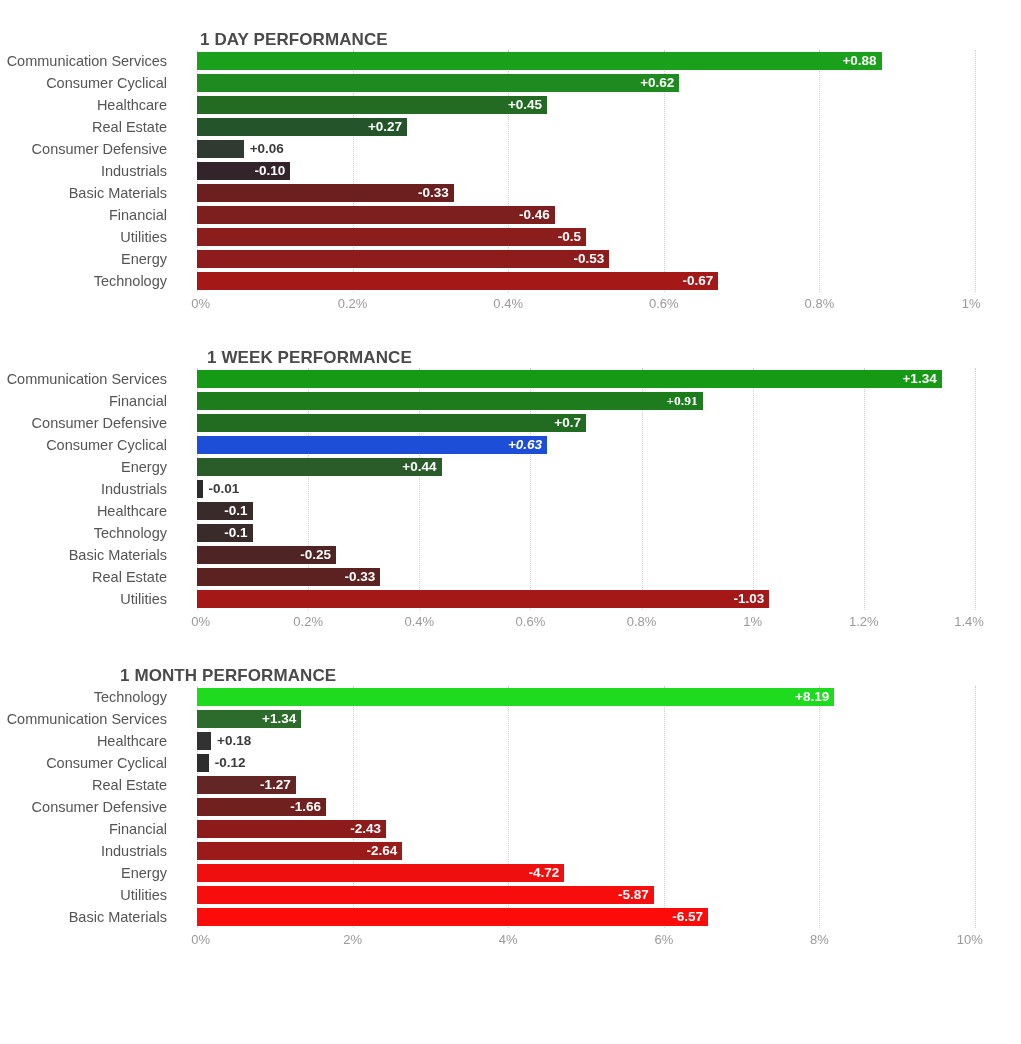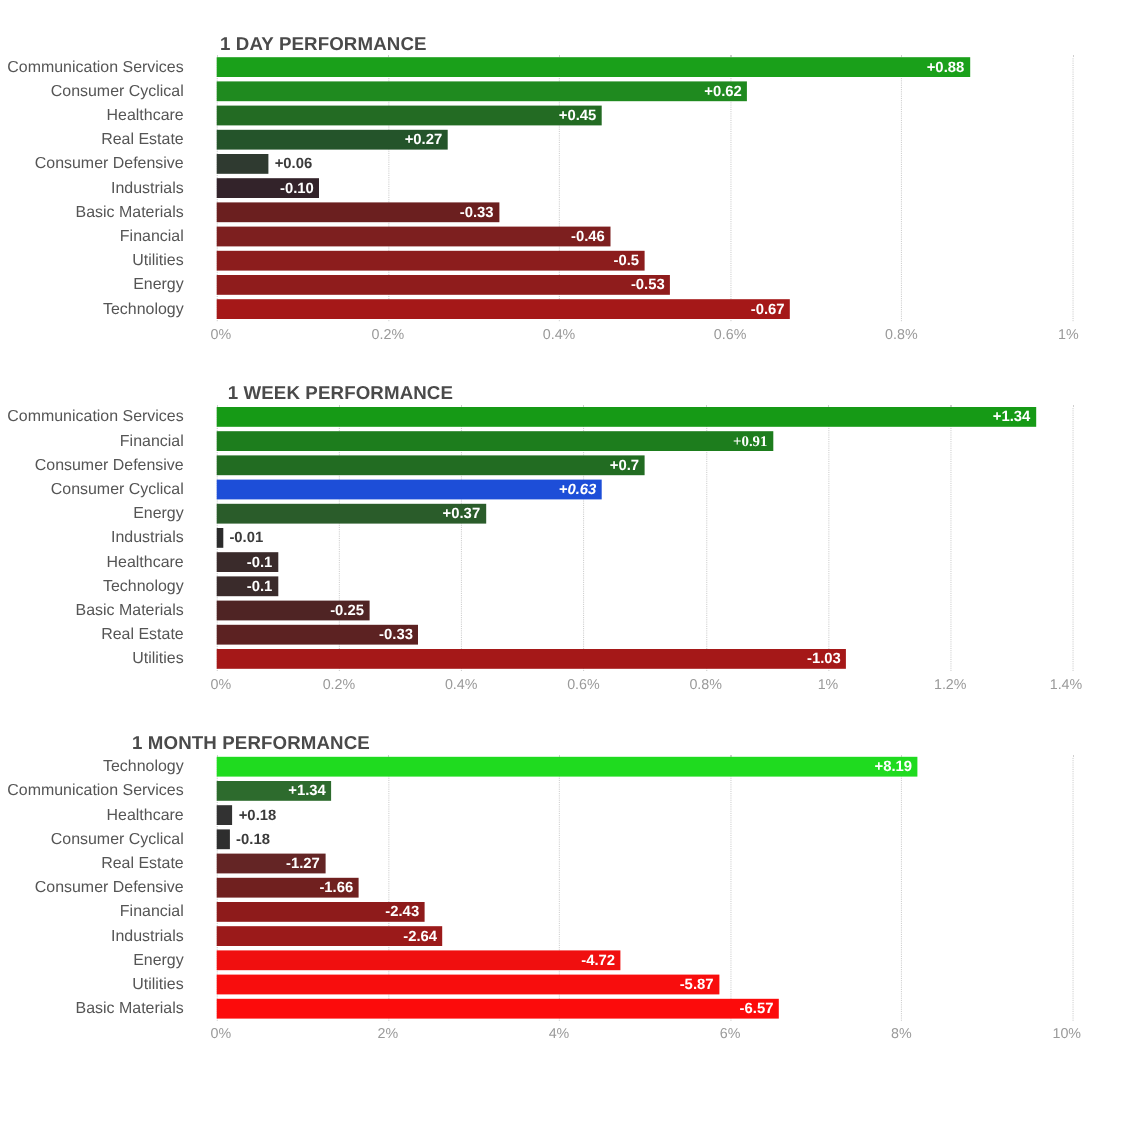--- a/index.html
+++ b/index.html
@@ -277,21 +277,21 @@
             <div class="bar-wrap">
               <div class="bar" style="width: 45%; background: #1d4ed8; font-style: italic;">
                 <div class="bar-value inside">+0.63</div>
               </div>
             </div>
           </div>
           <div class="row">
             <div class="row-label">Energy</div>
             <div class="bar-wrap">
               <div class="bar" style="width: 31.4286%; background: rgb(42, 92, 42);">
-                <div class="bar-value inside">+0.37</div>
+                <div class="bar-value inside">+0.44</div>
               </div>
             </div>
           </div>
           <div class="row">
             <div class="row-label">Industrials</div>
             <div class="bar-wrap">
               <div class="bar" style="width: 0.714286%; background: rgb(43, 43, 43);">
                 <div class="bar-value outside">-0.01</div>
               </div>
             </div>
@@ -383,21 +383,21 @@
             <div class="bar-wrap">
               <div class="bar" style="width: 1.8%; background: rgb(50, 50, 50);">
                 <div class="bar-value outside">+0.18</div>
               </div>
             </div>
           </div>
           <div class="row">
             <div class="row-label">Consumer Cyclical</div>
             <div class="bar-wrap">
               <div class="bar" style="width: 1.5%; background: rgb(46, 46, 46);">
-                <div class="bar-value outside">-0.18</div>
+                <div class="bar-value outside">-0.12</div>
               </div>
             </div>
           </div>
           <div class="row">
             <div class="row-label">Real Estate</div>
             <div class="bar-wrap">
               <div class="bar" style="width: 12.7%; background: rgb(100, 37, 37);">
                 <div class="bar-value inside">-1.27</div>
               </div>
             </div>

